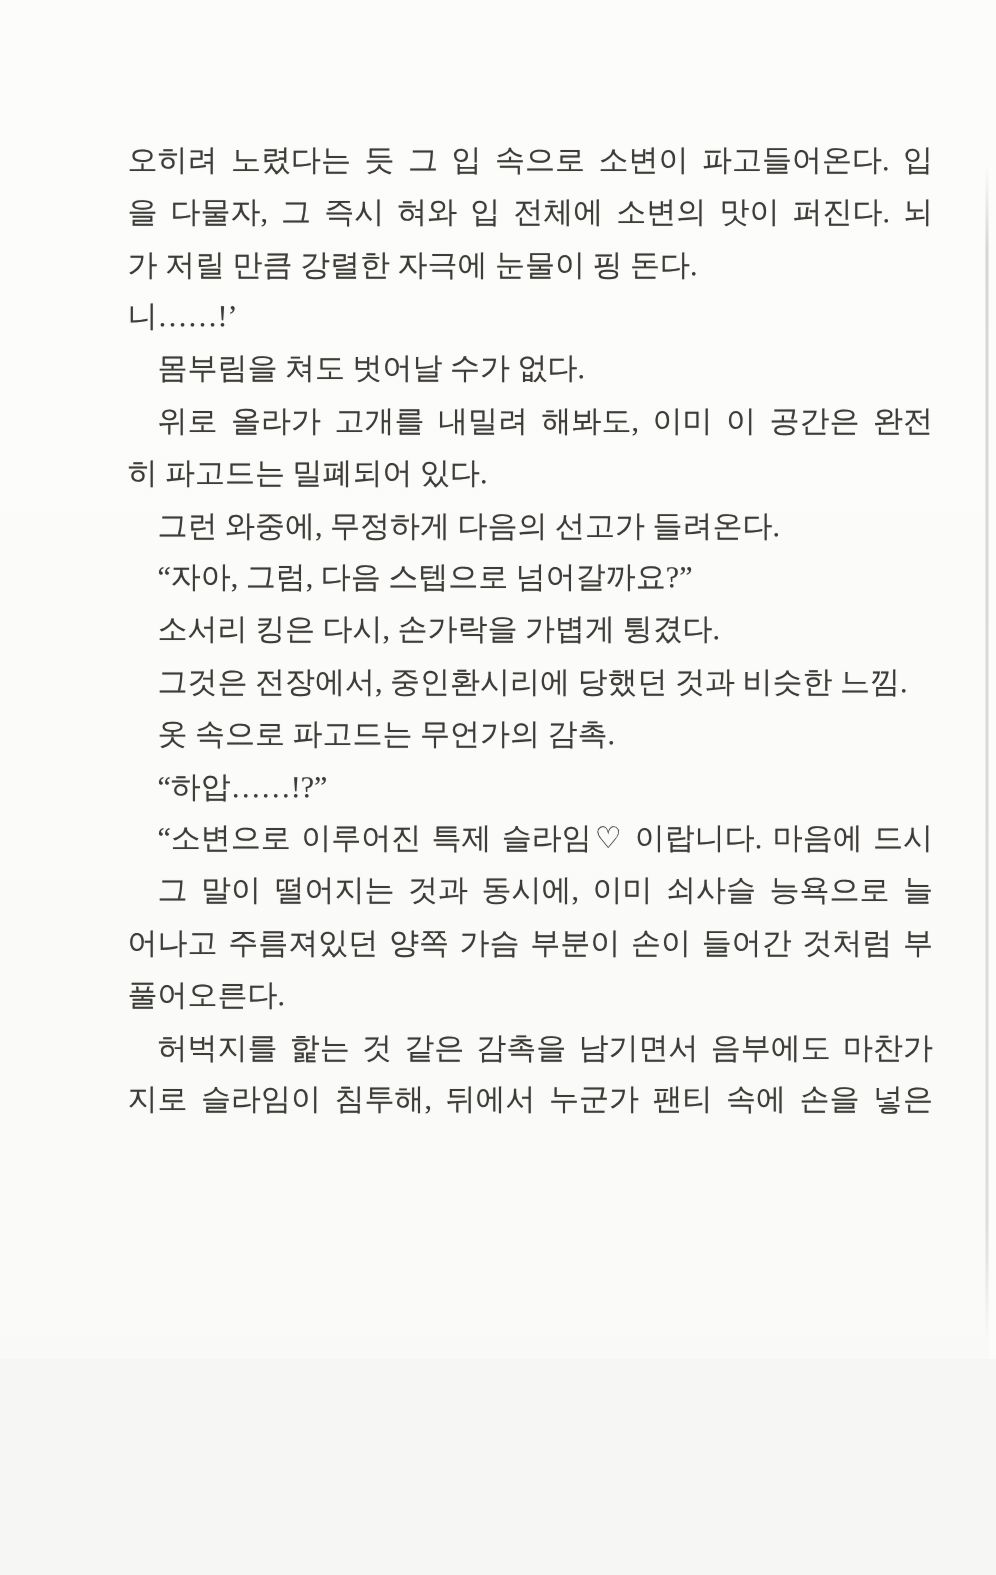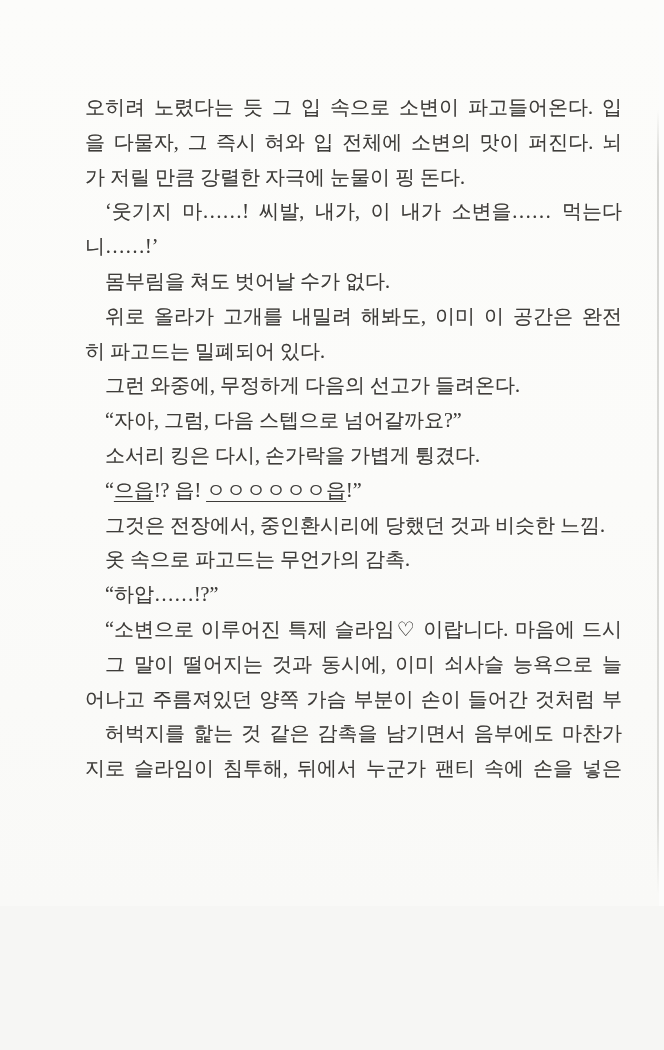--- a/index.html
+++ b/index.html
@@ -88,35 +88,34 @@
 <body>
 
 <div class="page">
   <div class="edge-strip"></div>
   <div class="edge-line"></div>
 
   <div class="text-block">
       <p class="line just"><span>오히려 노렸다는 듯 그 입 속으로 소변이 파고들어온다. 입</span></p>
       <p class="line just"><span>을 다물자, 그 즉시 혀와 입 전체에 소변의 맛이 퍼진다. 뇌</span></p>
       <p class="line"><span>가 저릴 만큼 강렬한 자극에 눈물이 핑 돈다.</span></p>
-      <p class="line indent just"><span>‘웃기지 마……! 씨발, 내가, 이 내가 소변을…… 먹는다</span></p>
       <p class="line"><span>니……!’</span></p>
       <p class="line indent"><span>몸부림을 쳐도 벗어날 수가 없다.</span></p>
       <p class="line indent just"><span>위로 올라가 고개를 내밀려 해봐도, 이미 이 공간은 완전</span></p>
       <p class="line"><span>히 파고드는 밀폐되어 있다.</span></p>
       <p class="line indent"><span>그런 와중에, 무정하게 다음의 선고가 들려온다.</span></p>
       <p class="line indent"><span>“자아, 그럼, 다음 스텝으로 넘어갈까요?”</span></p>
       <p class="line indent"><span>소서리 킹은 다시, 손가락을 가볍게 튕겼다.</span></p>
-      <p class="line indent"><span>“</span><span class="u">으읍</span><span>!? 읍! </span><span class="u">ㅇㅇㅇㅇㅇㅇ읍</span><span>!”</span></p>
       <p class="line indent"><span>그것은 전장에서, 중인환시리에 당했던 것과 비슷한 느낌.</span></p>
       <p class="line indent"><span>옷 속으로 파고드는 무언가의 감촉.</span></p>
       <p class="line indent"><span>“하압……!?”</span></p>
       <p class="line indent just"><span>“소변으로 이루어진 특제 슬라임♡ 이랍니다. 마음에 드시</span></p>
       <p class="line indent just"><span>그 말이 떨어지는 것과 동시에, 이미 쇠사슬 능욕으로 늘</span></p>
       <p class="line just"><span>어나고 주름져있던 양쪽 가슴 부분이 손이 들어간 것처럼 부</span></p>
+      <p class="line"><span>풀어오른다.</span></p>
       <p class="line indent just"><span>허벅지를 핥는 것 같은 감촉을 남기면서 음부에도 마찬가</span></p>
       <p class="line just"><span>지로 슬라임이 침투해, 뒤에서 누군가 팬티 속에 손을 넣은</span></p>
     </div>
 
   <div class="footer">
     <span class="page-num">24</span><span>기교의 장, 굴복</span>
   </div>
 </div>
 
 </body></html>

